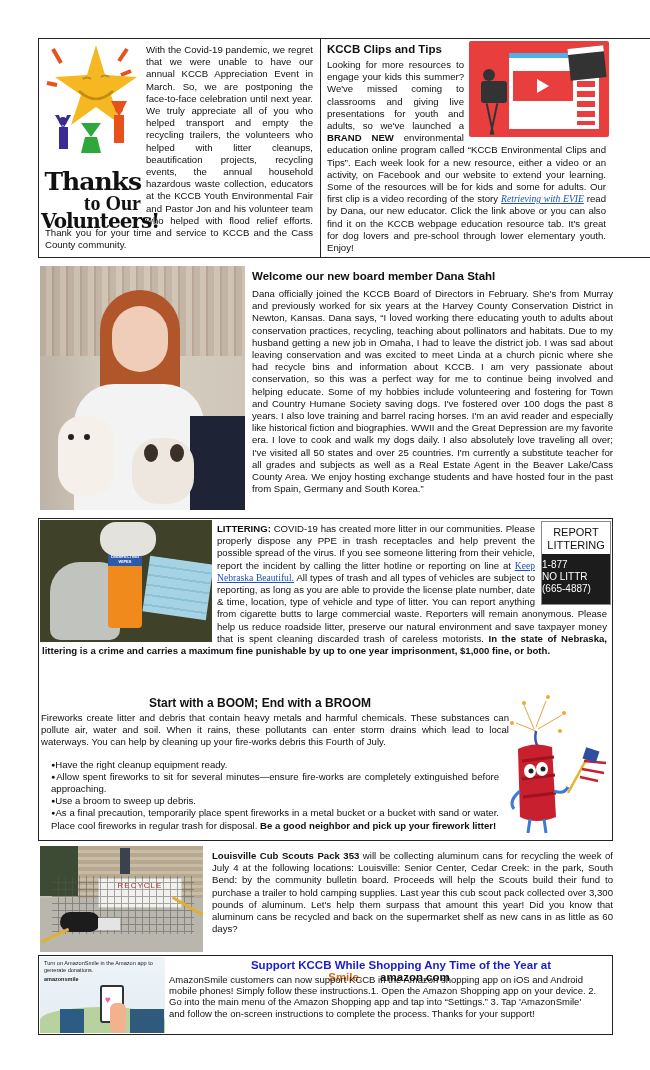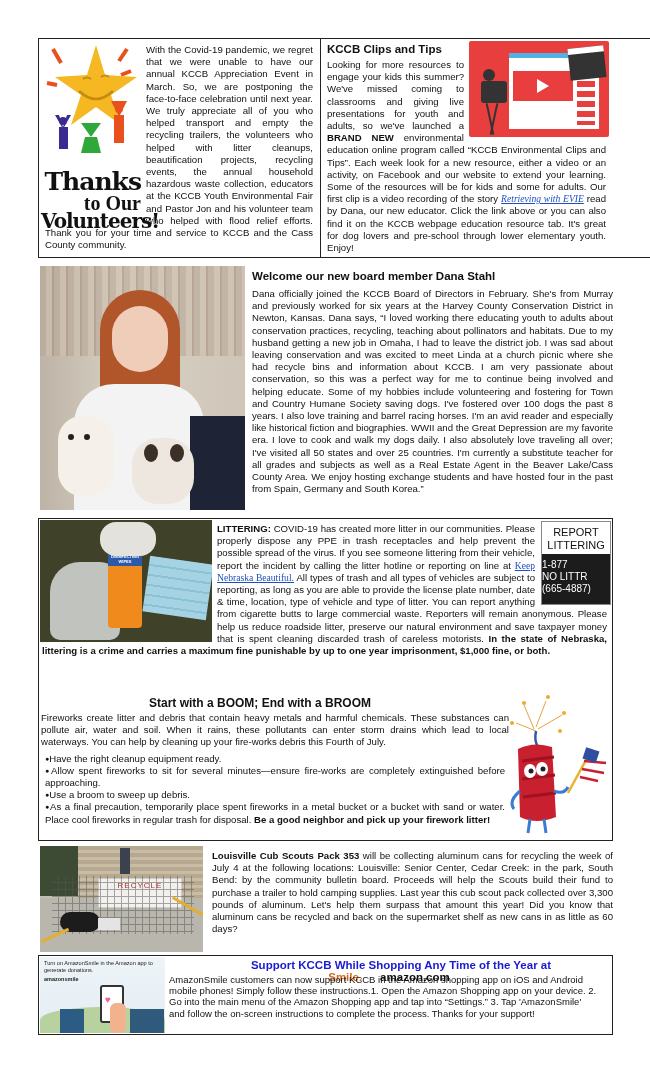--- a/index.html
+++ b/index.html
@@ -4,21 +4,21 @@
 <style>
   html,body{margin:0;padding:0;background:#fff;}
   body{width:650px;height:1070px;position:relative;overflow:hidden;font-family:"Liberation Sans",sans-serif;color:#111;}
   .abs{position:absolute;}
   .txt{font-family:"Liberation Sans",sans-serif;font-size:9.6px;line-height:12.2px;text-align:justify;color:#111;}
   .box{position:absolute;border:1.5px solid #222;box-sizing:border-box;background:#fff;}
   b{font-weight:bold;}
   .link{color:#1f4fbf;text-decoration:underline;font-family:Liberation Serif, serif;}
   .ital{font-style:italic;}
   .h{font-weight:bold;font-size:11.5px;}
-  ul.steps{list-style:none;margin:4px;padding:0;}
+  ul.steps{list-style:none;margin:10px;padding:0;}
   ul.steps li::before{content:"\25CF ";font-size:7px;vertical-align:1px;}
   .photo{position:absolute;overflow:hidden;}
 </style>
 </head>
 <body>
 
 <div class="box" style="left:38px;top:38px;width:283px;height:220px;">
   <div class="abs" style="left:2px;top:2px;width:100px;height:178px;">
     <svg width="100" height="120" viewBox="0 0 100 120">
       <line x1="12" y1="8" x2="20" y2="22" stroke="#e8501c" stroke-width="4"></line>

